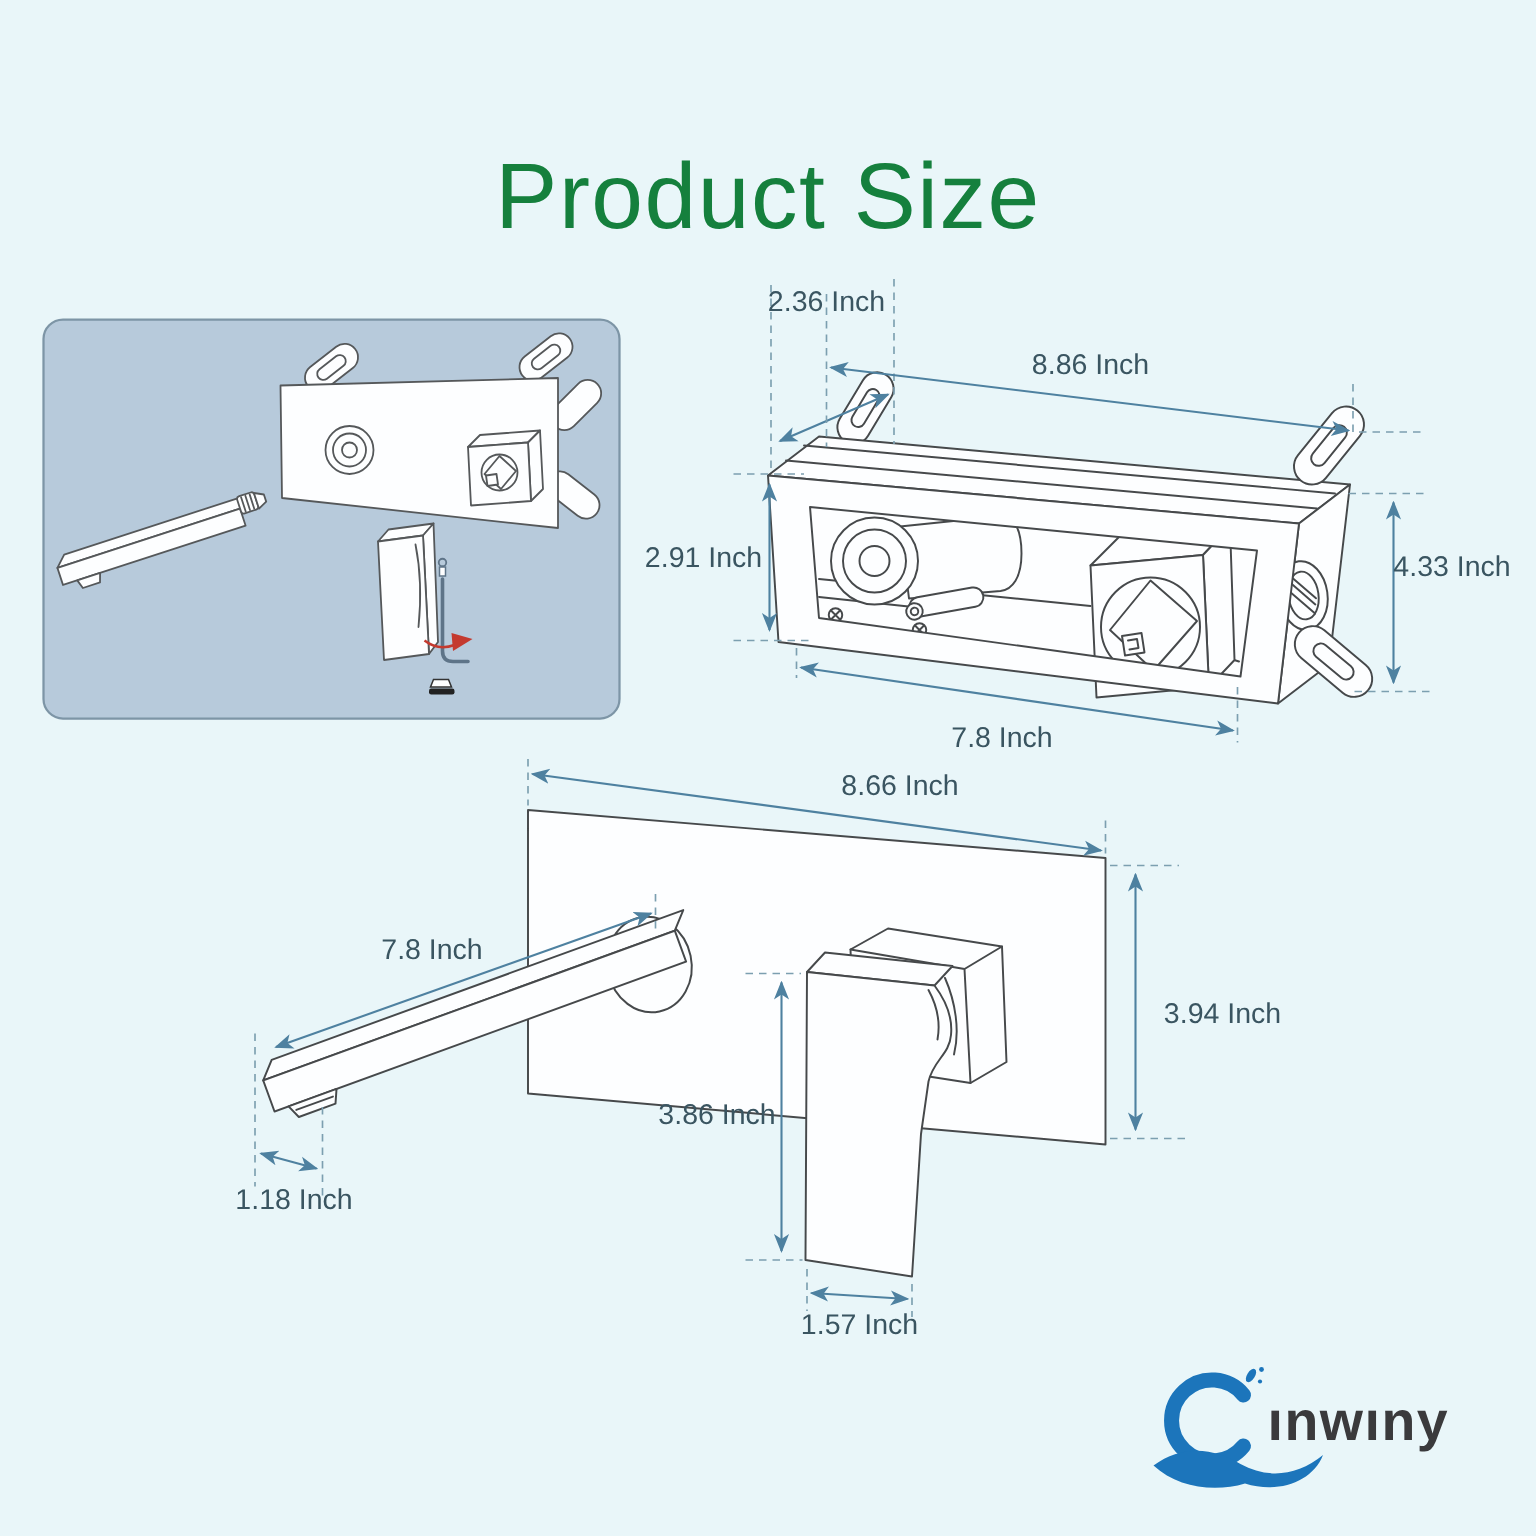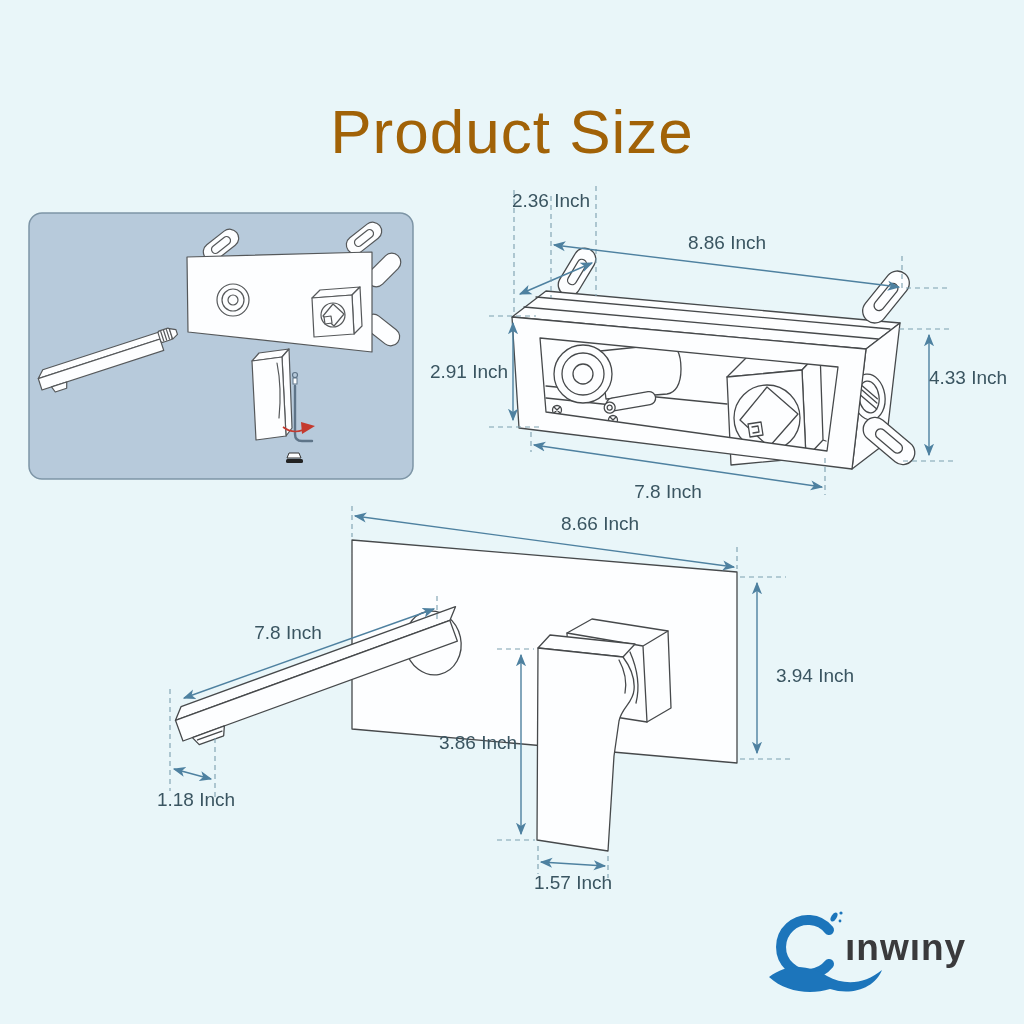--- a/index.html
+++ b/index.html
@@ -1,19 +1,19 @@
 <!DOCTYPE html>
 <html><head>
 <meta charset="utf-8">
 <style>
   html,body{margin:0;padding:0;background:#d8e6ea;}
   .canvas{position:relative;width:1024px;height:1024px;background:#E9F6F9;overflow:hidden;
           font-family:"Liberation Sans",sans-serif;}
   .page-title{position:absolute;top:54px;left:0;width:100%;text-align:center;
-              font-size:62px;font-weight:400;letter-spacing:1px;color:#a16207;}
+              font-size:62px;font-weight:400;letter-spacing:1px;color:#15803d;}
   .inset-panel{position:absolute;left:28px;top:212px;width:386px;height:268px;}
   .abs{position:absolute;}
   
   .ln{fill:none;stroke:#46494B;stroke-width:1.3;stroke-linejoin:round;stroke-linecap:round;}
   .fw{fill:#FDFEFF;stroke:#46494B;stroke-width:1.3;stroke-linejoin:round;stroke-linecap:round;}
   .fw2{fill:#FDFEFF;stroke:#55585A;stroke-width:1.2;stroke-linejoin:round;stroke-linecap:round;}
   .ln2{fill:none;stroke:#55585A;stroke-width:1.2;stroke-linejoin:round;stroke-linecap:round;}
   .dash{fill:none;stroke:#7C9FB0;stroke-width:1.1;stroke-dasharray:5 4;}
   .diml{fill:none;stroke:#4E81A0;stroke-width:1.4;}
   text.dim{font-size:19px;fill:#3A5561;font-family:"Liberation Sans",sans-serif;}

